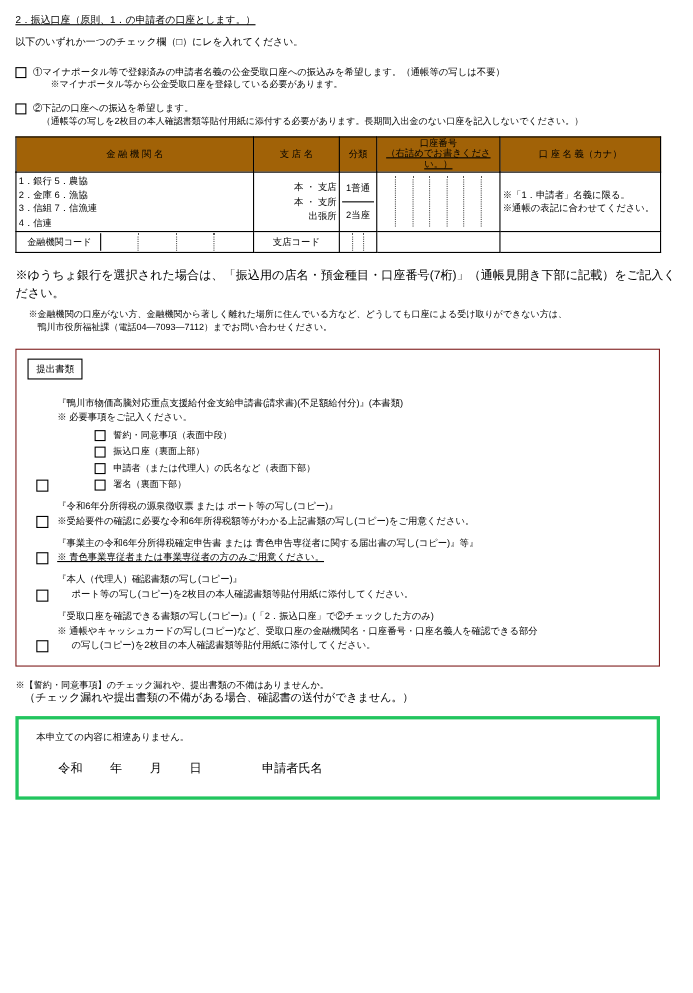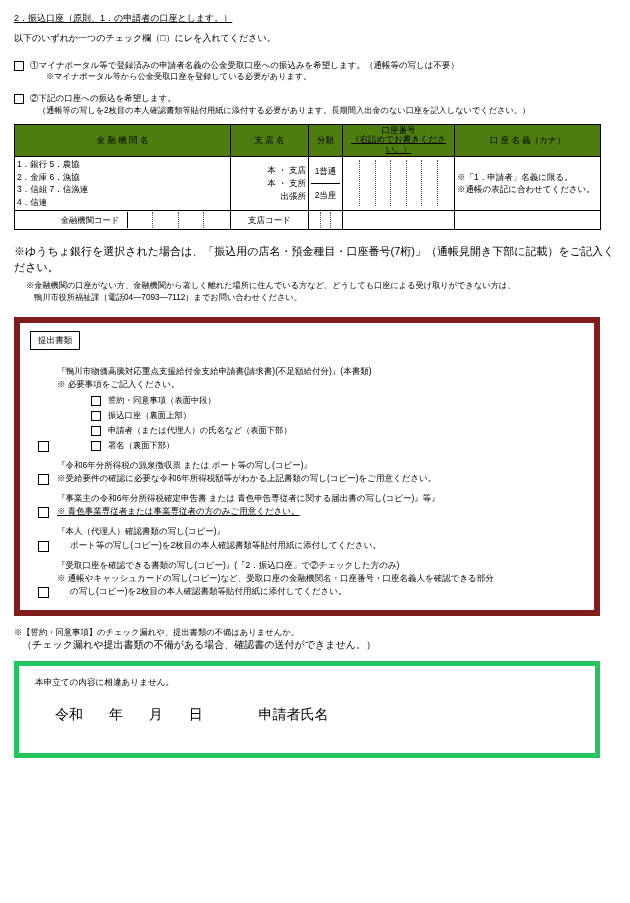--- a/index.html
+++ b/index.html
@@ -69,21 +69,21 @@
     table-layout: fixed;
   }
   table.bank td, table.bank th {
     border: 1px solid #000;
     font-weight: normal;
     font-size: 8.5px;
     padding: 1px 2px;
     vertical-align: middle;
   }
   .hdr {
-    background: #4d7c0f;
+    background: #a16207;
     text-align: center;
     height: 17px;
   }
   .acct-no-hdr {
     font-size: 7.6px;
     line-height: 1.15;
     text-align: center;
     padding: 1px 2px;
   }
   .acct-no-hdr .u { text-decoration: underline; }
@@ -147,21 +147,21 @@
     font-size: 11px;
     margin-top: 14px;
   }
   .note-indent {
     font-size: 8.2px;
     padding-left: 12px;
   }
 
   
   .docbox {
-    border: 6px solid #7f1d1d;
+    border: 1px solid #7f1d1d;
     width: 586px;
     margin-top: 14px;
     padding: 8px 10px 12px 10px;
     box-sizing: border-box;
   }
   .docbox-title {
     display: inline-block;
     border: 1px solid #000;
     font-size: 8.6px;
     padding: 2px 7px;
@@ -210,32 +210,32 @@
     font-size: 8.3px;
     margin-top: 10px;
   }
   .tail-note2 {
     font-size: 10px;
     padding-left: 8px;
   }
 
   
   .declbox {
-    border: 5px solid #22c55e;
+    border: 3px solid #22c55e;
     width: 586px;
     margin-top: 8px;
-    padding: 10px 16px 28px 16px;
+    padding: 10px 16px 16px 16px;
     box-sizing: border-box;
   }
   .decl-line {
     font-size: 8.6px;
     margin-bottom: 16px;
   }
   .decl-date {
-    font-size: 14px;
+    font-size: 11px;
     padding-left: 20px;
     letter-spacing: 0;
   }
   .decl-date span { margin-right: 22px; }
   .decl-date .nm { margin-left: 30px; }
 </style>
 </head>
 <body>
 
 <div class="page">
@@ -310,21 +310,21 @@
         </div>
       </td>
       <td rowspan="2" class="kana-cell">
         <div>※「1．申請者」名義に限る。</div>
         <div>※通帳の表記に合わせてください。</div>
       </td>
     </tr>
     <tr></tr>
     <tr>
       <td class="code-cells">
-        <div style="display:flex;height:16px;align-items:flex-end;margin-left:36px;">
+        <div style="display:flex;height:16px;align-items:flex-end;">
           <div class="code-label" style="flex:0 0 74px;border-right:1px solid #000;line-height:16px;">金融機関コード</div>
           <div style="flex:1 1 auto;">
             <div class="code-grid">
               <div></div>
               <div></div>
               <div></div>
               <div></div>
             </div>
           </div>
         </div>

